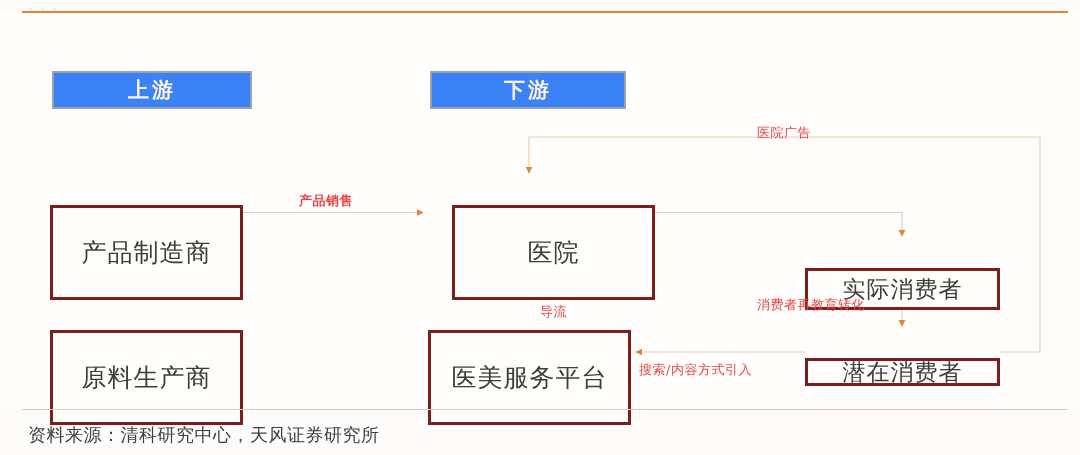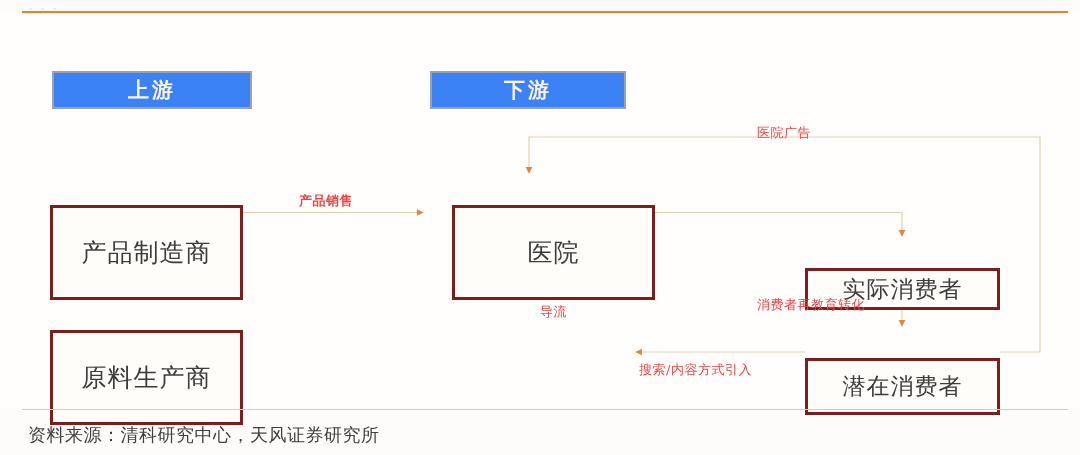--- a/index.html
+++ b/index.html
@@ -81,21 +81,21 @@
   }
   #node-manufacturer { left: 50px;  top: 165px; width: 193px; height: 95px; }
   #node-rawmaterial  { left: 50px;  top: 290px; width: 193px; height: 95px; }
   #node-hospital     { left: 452px; top: 165px; width: 203px; height: 95px; }
   #node-platform     { left: 428px; top: 290px; width: 203px; height: 95px; }
   .node.small {
     font-size: 23px;
     letter-spacing: 1px;
   }
   #node-actual    { left: 805px; top: 228px; width: 195px; height: 42px; }
-  #node-potential { left: 805px; top: 318px; width: 195px; height: 57px; }
+  #node-potential { left: 805px; top: 318px; width: 195px; height: 28px; }
 
   
   .edge-label {
     position: absolute;
     color: #ef4444;
     font-size: 13px;
     white-space: nowrap;
     letter-spacing: .5px;
     text-align: center;
   }
@@ -153,20 +153,21 @@
         <path d="M805,339 L636,339"></path>
       </g>
     </svg>
 
     <div class="pill" id="pill-upstream">上游</div>
     <div class="pill" id="pill-downstream">下游</div>
 
     <div class="node" id="node-manufacturer">产品制造商</div>
     <div class="node" id="node-rawmaterial">原料生产商</div>
     <div class="node" id="node-hospital">医院</div>
+    <div class="node" id="node-platform">医美服务平台</div>
     <div class="node small" id="node-actual">实际消费者</div>
     <div class="node small" id="node-potential">潜在消费者</div>
 
     <div class="edge-label" id="lbl-product-sales">产品销售</div>
     <div class="edge-label" id="lbl-hospital-ad">医院广告</div>
     <div class="edge-label" id="lbl-diversion">导流</div>
     <div class="edge-label" id="lbl-reeducation">消费者再教育转化</div>
     <div class="edge-label" id="lbl-search">搜索/内容方式引入</div>
 
   </div>

